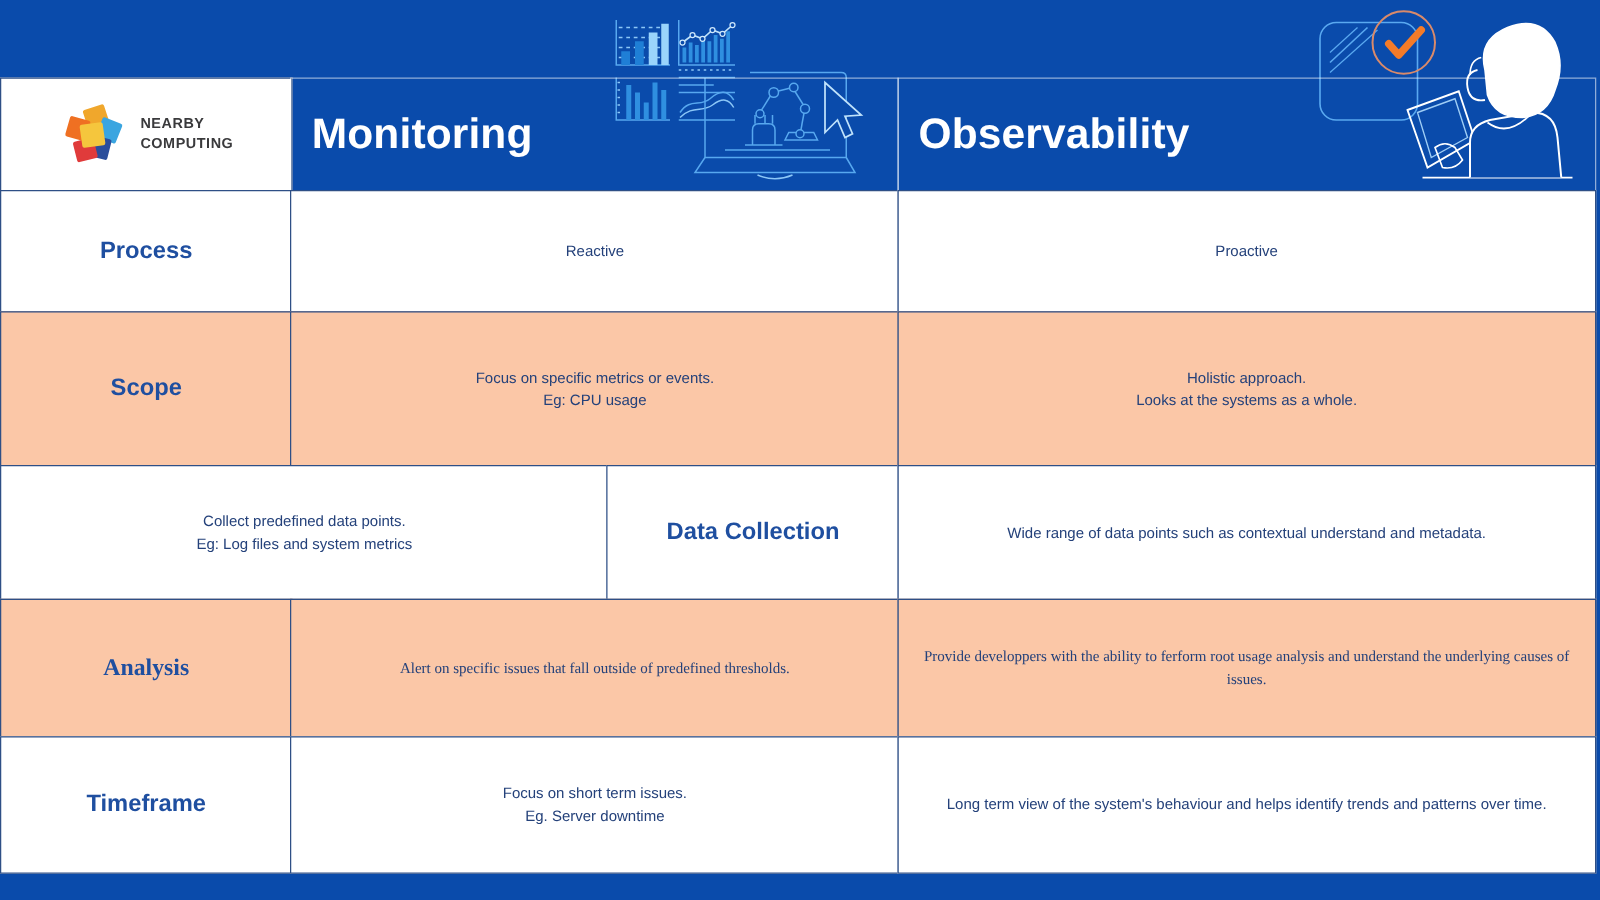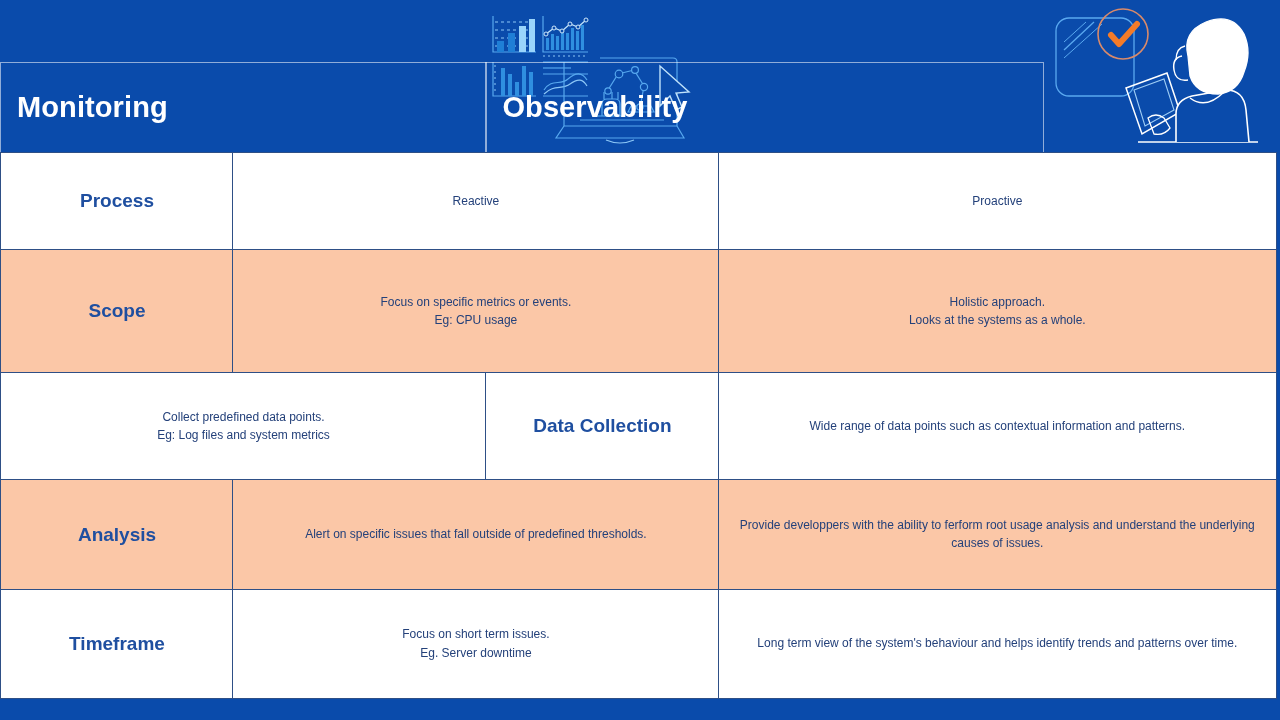--- a/index.html
+++ b/index.html
@@ -41,21 +41,21 @@
   }
   .row {
     display: flex;
     width: 100%;
     pointer-events: auto;
   }
   .row.header-row { height: 93px; background: transparent; }
   .row.r0 { height: 100px; border-radius: 26px; }
   .row.r1 { height: 128px; }
   .row.r2 { height: 110px; }
-  .row.r3 { height: 114px; }
+  .row.r3 { height: 114px; font-family: Liberation Serif, serif; }
   .row.r4 { height: 112px; }
 
   .cell {
     display: flex;
     align-items: center;
     justify-content: center;
     text-align: center;
     padding: 4px 14px;
     border: 1.6px solid #2e4f86;
     margin-right: -1.6px;
@@ -71,21 +71,21 @@
     background: #ffffff;
   }
   .hdr-title {
     background: transparent;
     border-color: rgba(255,255,255,0.55);
     justify-content: flex-start;
     padding-left: 16px;
   }
   .hdr-title .htxt {
     color: #ffffff;
-    font-size: 29px;
+    font-size: 34px;
     font-weight: bold;
     letter-spacing: .1px;
     white-space: nowrap;
   }
   .hdr-mon { border-left-color: rgba(255,255,255,0.55); }
 
   
   .body-white  { background: #ffffff; }
   .body-peach  { background: #fbc7a7; }
 
@@ -246,20 +246,37 @@
 
         <path d="M152 56 Q142 58 144 70 Q146 82 158 80" stroke="#ffffff" stroke-width="1.5" fill="none"></path>
         <path d="M155 46 Q146 48 146 60" stroke="#ffffff" stroke-width="1.3"></path>
       </g>
     </svg>
   </div>
 
   <div class="table">
 
     <div class="row header-row">
+      <div class="cell c-label hdr-logo">
+        <div class="logo-wrap">
+          <span>
+            <svg class="logo-mark" viewBox="0 0 64 64" aria-hidden="true">
+              <g transform="translate(32,32)">
+                <rect x="-2" y="-25" width="21" height="21" rx="2" fill="#f0a72c" transform="rotate(-18)"></rect>
+                <rect x="3" y="-20" width="20" height="20" rx="2" fill="#3aa5e0" transform="rotate(22)"></rect>
+                <rect x="-1" y="0" width="20" height="20" rx="2" fill="#2b4e9b" transform="rotate(14)"></rect>
+                <rect x="-20" y="2" width="20" height="20" rx="2" fill="#e03b3b" transform="rotate(-14)"></rect>
+                <rect x="-25" y="-12" width="20" height="20" rx="2" fill="#ef7022" transform="rotate(16)"></rect>
+                <rect x="-11" y="-11" width="22" height="22" rx="2" fill="#f5c63d" transform="rotate(-8)"></rect>
+              </g>
+            </svg>
+          </span>
+          <span class="logo-text"><span>NEARBY</span><br><span>COMPUTING</span></span>
+        </div>
+      </div>
       <div class="cell c-mon hdr-title hdr-mon">
         <span class="htxt">Monitoring</span>
       </div>
       <div class="cell c-obs hdr-title">
         <span class="htxt">Observability</span>
       </div>
     </div>
 
     <div class="row r0">
       <div class="cell c-label body-white">
@@ -286,21 +303,21 @@
     </div>
 
     <div class="row r2">
       <div class="cell c-mon body-white">
         <span class="val-txt">Collect predefined data points.<br>Eg: Log files and system metrics</span>
       </div>
       <div class="cell c-label body-white">
         <span class="label-txt">Data Collection</span>
       </div>
       <div class="cell c-obs body-white">
-        <span class="val-txt">Wide range of data points such as contextual information and patterns.</span>
+        <span class="val-txt">Wide range of data points such as contextual understand and metadata.</span>
       </div>
     </div>
 
     <div class="row r3">
       <div class="cell c-label body-peach">
         <span class="label-txt">Analysis</span>
       </div>
       <div class="cell c-mon body-peach">
         <span class="val-txt">Alert on specific issues that fall outside of predefined thresholds.</span>
       </div>

